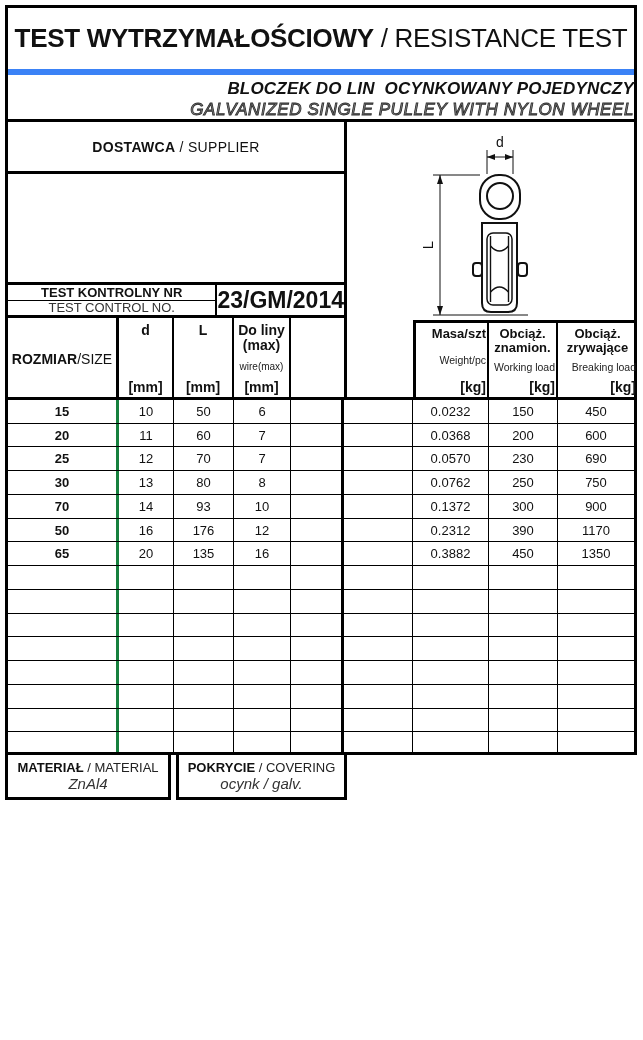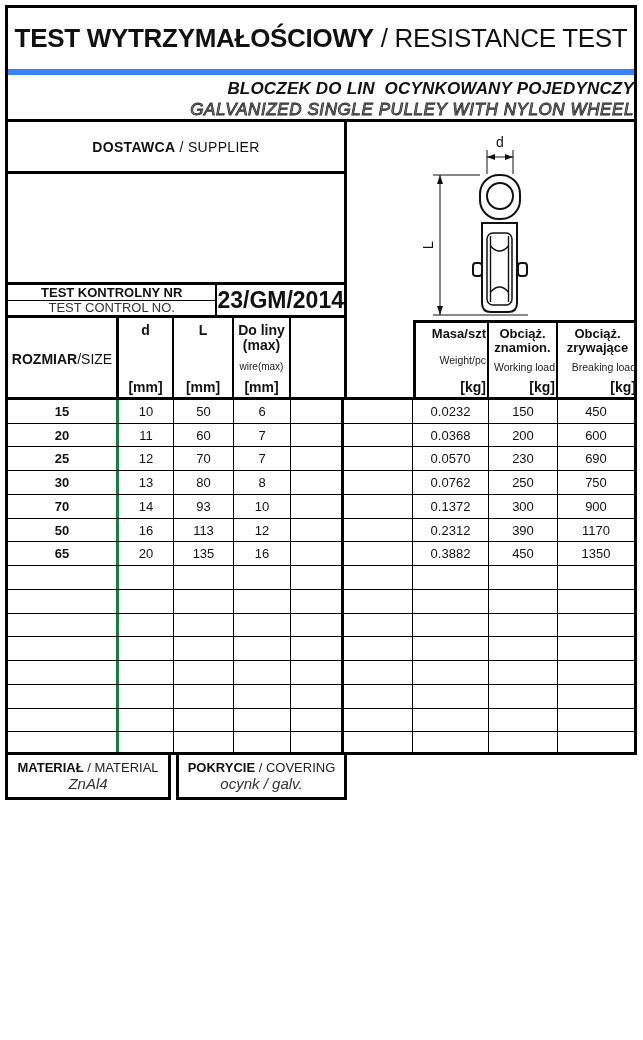--- a/index.html
+++ b/index.html
@@ -241,21 +241,21 @@
         <div class="tcell c4">10</div>
         <div class="tcell c5"></div>
         <div class="tcell c6"></div>
         <div class="tcell c7">0.1372</div>
         <div class="tcell c8">300</div>
         <div class="tcell c9">900</div>
       </div>
       <div class="trow">
         <div class="tcell c1">50</div>
         <div class="tcell c2">16</div>
-        <div class="tcell c3">113</div>
+        <div class="tcell c3">176</div>
         <div class="tcell c4">12</div>
         <div class="tcell c5"></div>
         <div class="tcell c6"></div>
         <div class="tcell c7">0.2312</div>
         <div class="tcell c8">390</div>
         <div class="tcell c9">1170</div>
       </div>
       <div class="trow">
         <div class="tcell c1">65</div>
         <div class="tcell c2">20</div>

